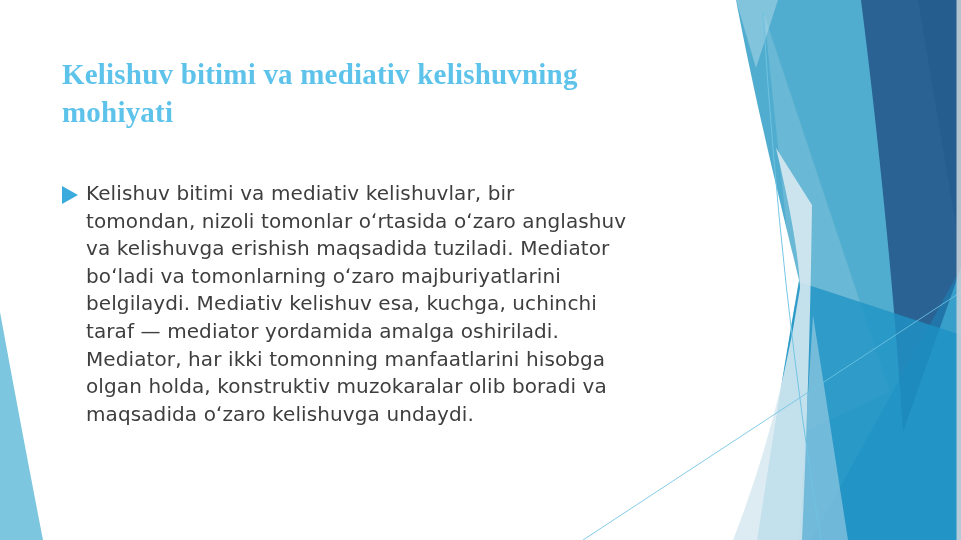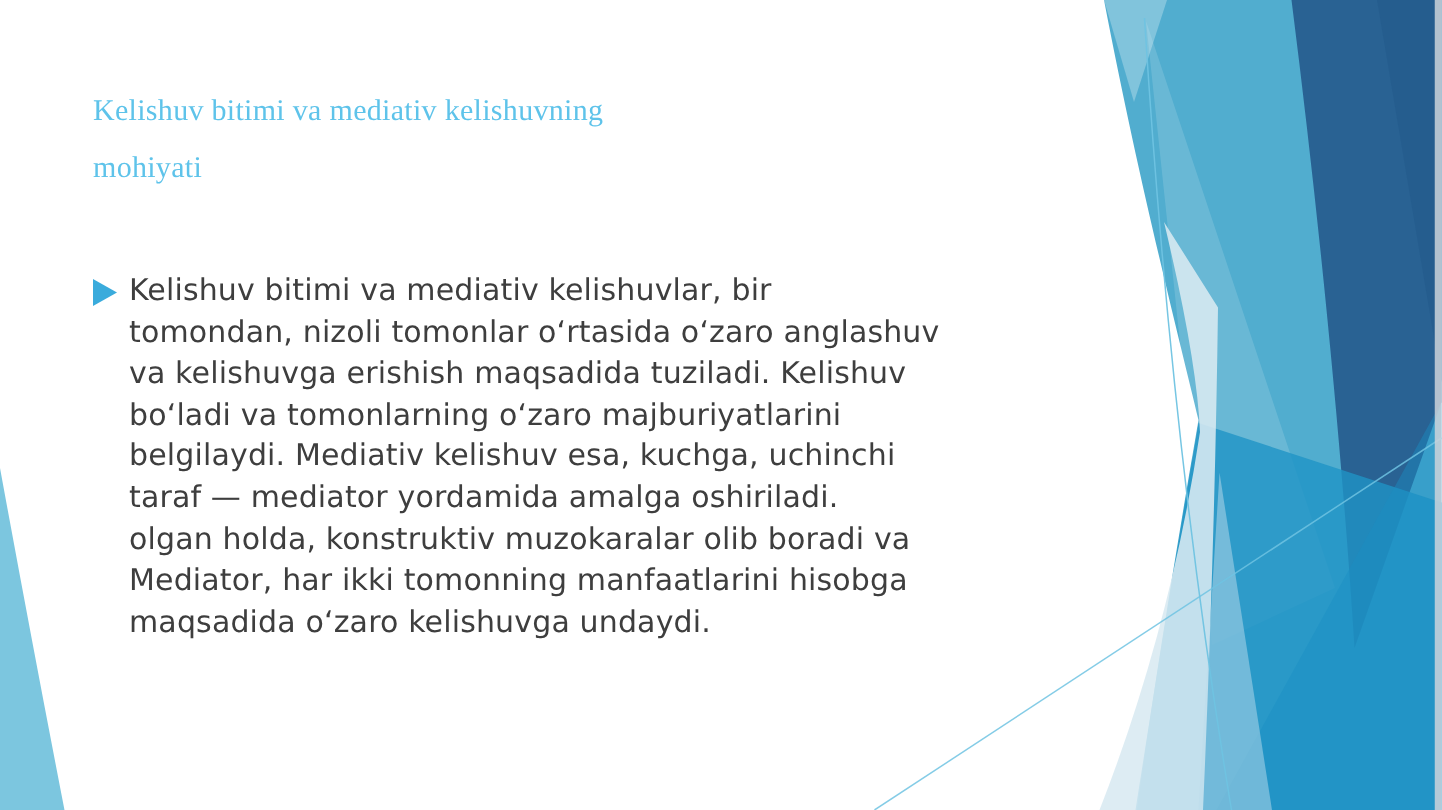--- a/index.html
+++ b/index.html
@@ -19,22 +19,22 @@
     position: absolute;
     left: 0; top: 0;
     width: 961px; height: 540px;
     pointer-events: none;
   }
   .title-block {
     position: absolute;
     left: 62px; top: 55px;
     width: 640px;
     font-family: "Liberation Serif", "DejaVu Serif", serif;
-    font-weight: normal;
-    font-size: 20px;
+    font-weight: bold;
+    font-size: 29px;
     line-height: 38px;
     letter-spacing: 0.2px;
   }
   .body-block {
     position: absolute;
     left: 62px; top: 180px;
     width: 690px;
   }
   .bullet-icon {
     position: absolute;
@@ -89,23 +89,23 @@
   <div class="title-block" style="color: rgb(94, 195, 234);">
     <div>Kelishuv bitimi va mediativ kelishuvning</div>
     <div>mohiyati</div>
   </div>
 
   <div class="body-block">
     <span class="bullet-icon" style="border-left-color: rgb(58, 171, 220);"></span>
     <div class="body-lines" style="color: rgb(62, 62, 62);">
       <div class="body-line">Kelishuv bitimi va mediativ kelishuvlar, bir</div>
       <div class="body-line">tomondan, nizoli tomonlar oʻrtasida oʻzaro anglashuv</div>
-      <div class="body-line">va kelishuvga erishish maqsadida tuziladi. Kelishuv</div>
+      <div class="body-line">va kelishuvga erishish maqsadida tuziladi. Mediator</div>
       <div class="body-line">boʻladi va tomonlarning oʻzaro majburiyatlarini</div>
       <div class="body-line">belgilaydi. Mediativ kelishuv esa, kuchga, uchinchi</div>
       <div class="body-line">taraf — mediator yordamida amalga oshiriladi.</div>
+      <div class="body-line">Mediator, har ikki tomonning manfaatlarini hisobga</div>
       <div class="body-line">olgan holda, konstruktiv muzokaralar olib boradi va</div>
-      <div class="body-line">Mediator, har ikki tomonning manfaatlarini hisobga</div>
       <div class="body-line">maqsadida oʻzaro kelishuvga undaydi.</div>
     </div>
   </div>
 
 </div>
 
 </body></html>

